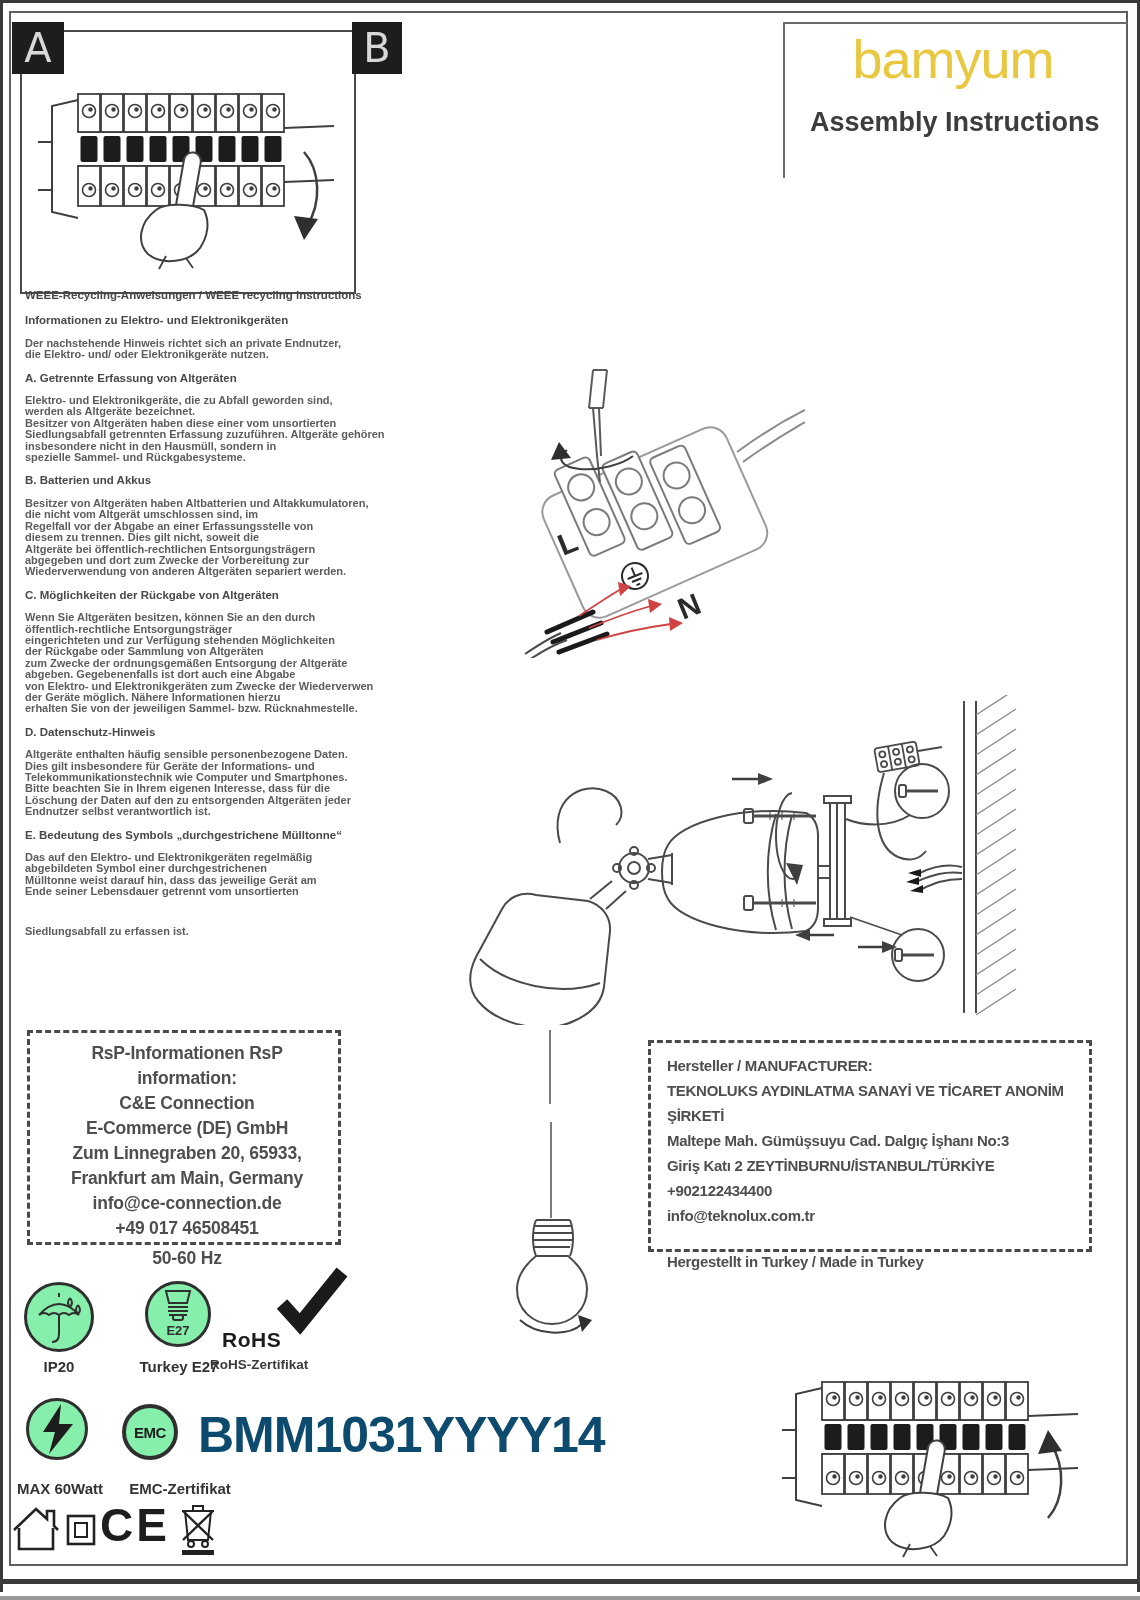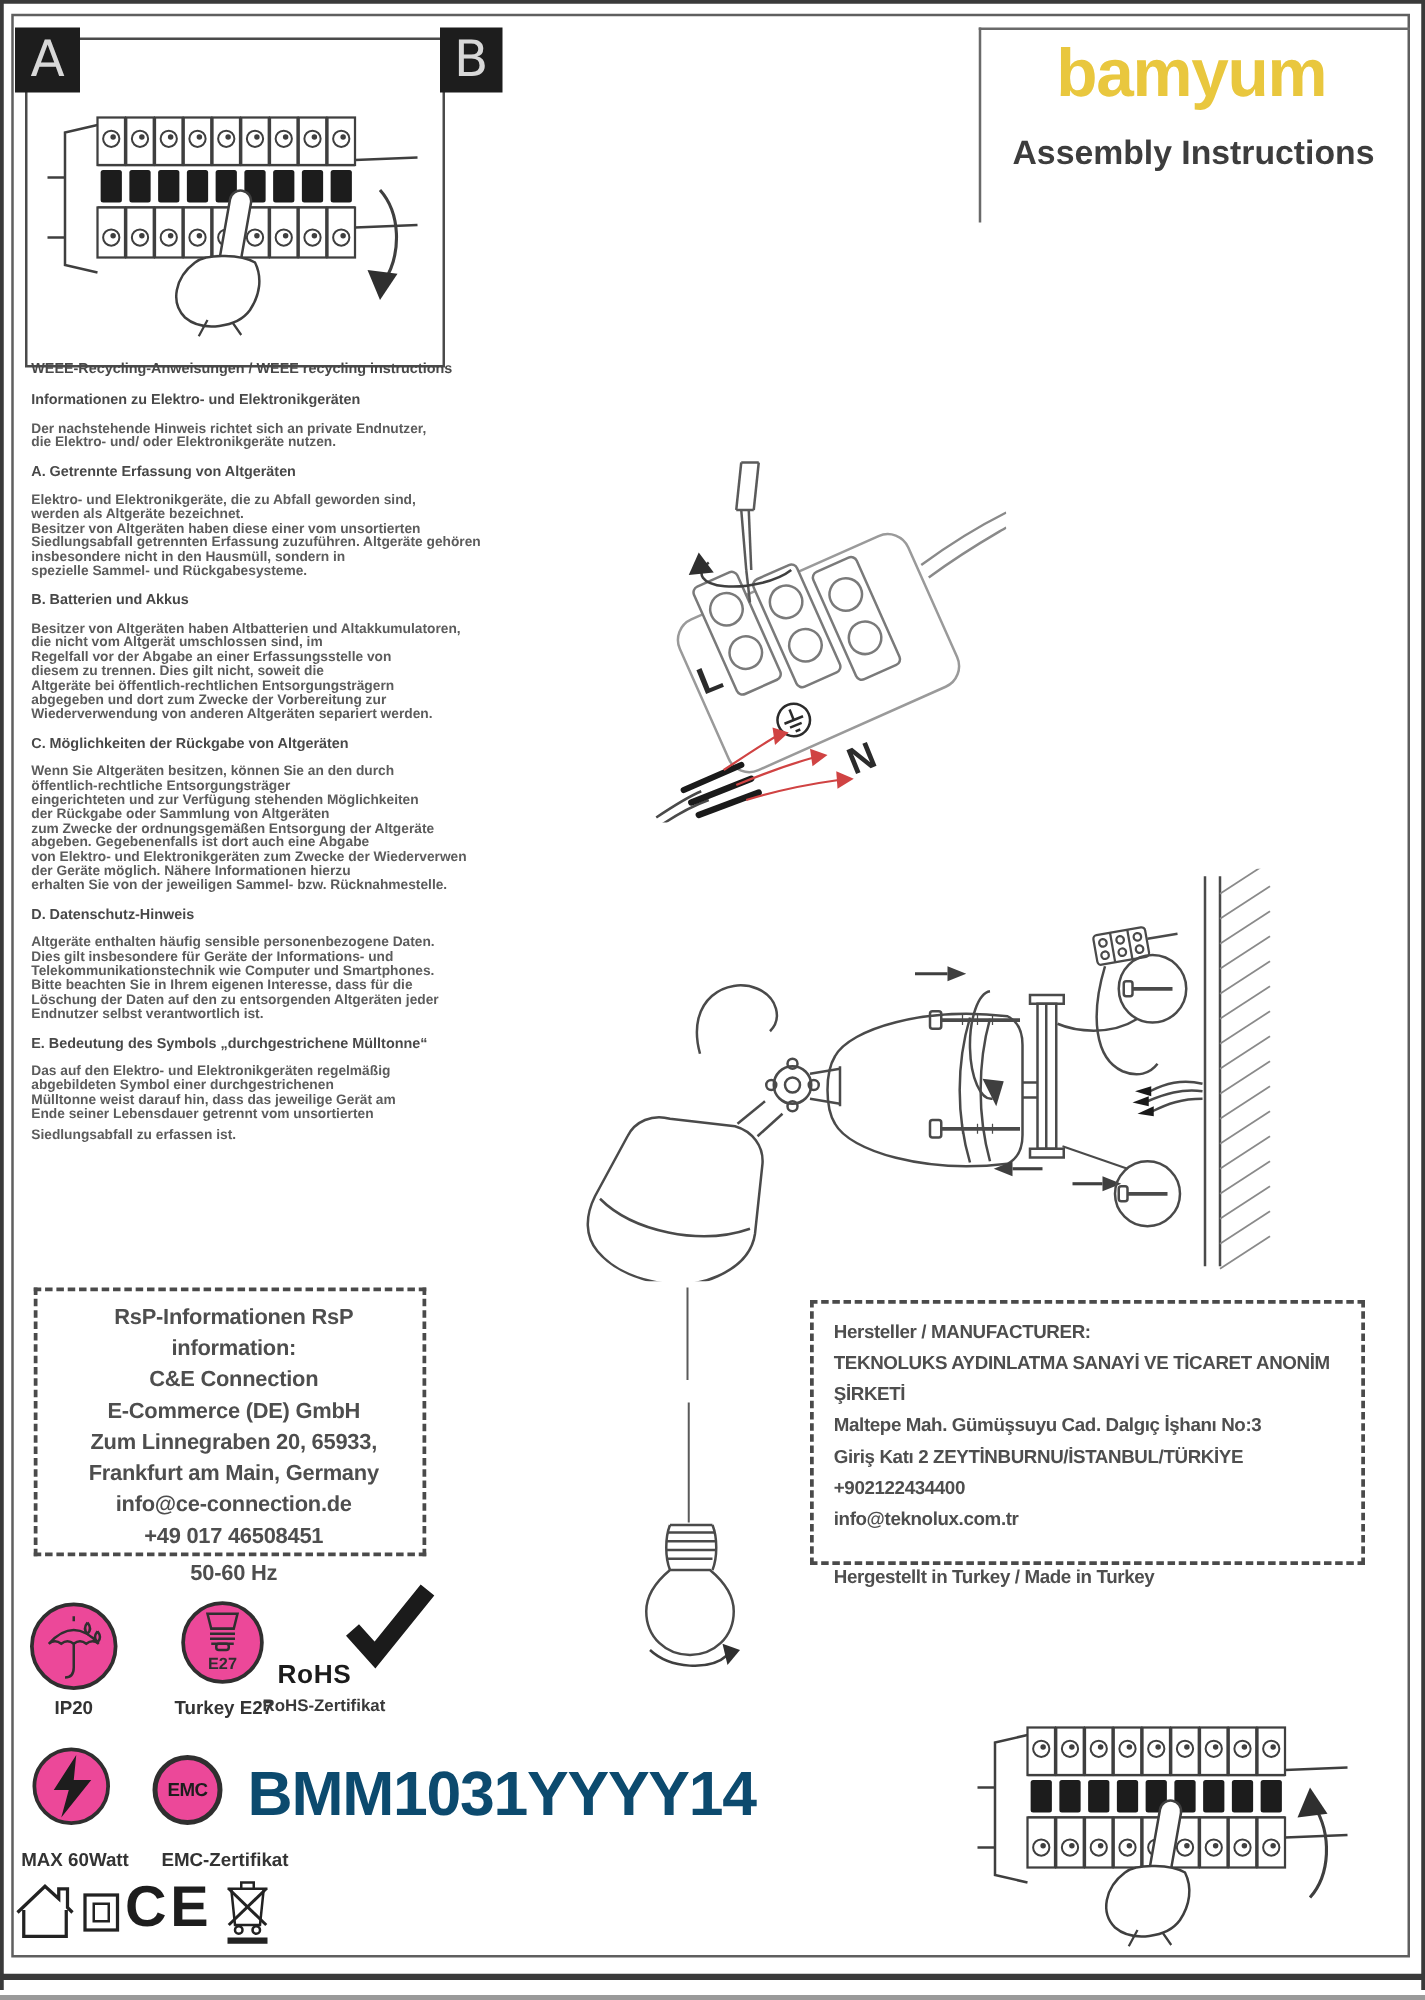--- a/index.html
+++ b/index.html
@@ -14,36 +14,36 @@
   .bottom-heavy{left:0;top:1579px;width:100%;height:5px;background:#3a3a3a;}
   .bottom-edge{left:0;top:1596px;width:100%;height:4px;background:#9a9a9a;}
   .hdr-box{left:783px;top:22px;width:343px;height:154px;border-left:2px solid #6a6a6a;border-top:2px solid #6a6a6a;}
   
   .tag{background:#1d1d1d;color:#d8d8d8;display:flex;align-items:center;justify-content:center;
        font-size:40px;font-weight:400;font-family:"DejaVu Sans",sans-serif;}
   .tag-a{left:12px;top:22px;width:52px;height:52px;}
   .tag-b{left:352px;top:22px;width:50px;height:52px;}
   .panel-a{left:20px;top:30px;width:332px;height:260px;border:2.5px solid #4a4a4a;background:#fff;}
   
-  .brand{left:826px;top:28px;width:254px;text-align:center;font-size:54px;font-weight:700;
+  .brand{left:826px;top:28px;width:254px;text-align:center;font-size:54px;font-weight:400;
          color:#e9c73e;letter-spacing:-1px;}
   .hdr-titles{left:810px;top:106px;width:300px;font-size:27px;font-weight:700;color:#3d3d3d;line-height:33px;}
   
   .weee{left:25px;top:290px;width:432px;color:#5c5c5c;font-size:11px;line-height:11.4px;font-weight:700;}
   .weee .t{font-size:11.5px;color:#484848;margin:0 0 14px 0;}
   .weee h4{font-size:11.5px;color:#484848;margin:12px 0 11px 0;}
   .weee p{margin:0;white-space:pre-line;}
   
   .dashbox{border:3px dashed #4a4a4a;box-sizing:border-box;background:#fff;font-weight:700;color:#4e4e4e;}
   .rsp{left:27px;top:1030px;width:314px;height:215px;padding:8px 8px 0 14px;font-size:17.5px;line-height:25px;letter-spacing:-0.2px;text-align:center;}
   .rsp .freq{margin-top:5px;}
   .mfr{left:648px;top:1040px;width:444px;height:212px;padding:10px 6px 0 16px;font-size:15px;line-height:25px;letter-spacing:-0.3px;}
   .mfr .made{margin-top:21px;}
   
-  .circ{border:3px solid #2f2f2f;border-radius:50%;display:flex;align-items:center;justify-content:center;background:#ec4899;box-sizing:border-box;}
+  .circ{border:3px solid #2f2f2f;border-radius:50%;display:flex;align-items:center;justify-content:center;background:#86efac;box-sizing:border-box;}
   .iplab{font-size:15px;font-weight:800;color:#333;text-align:center;}
   .rohs-title{left:222px;top:1328px;font-size:21px;font-weight:800;color:#1b1b1b;letter-spacing:0.5px;}
   .rohs-sub{left:210px;top:1357px;font-size:13.5px;font-weight:700;color:#3a3a3a;}
   .emc-txt{font-size:15px;font-weight:800;color:#1d1d1d;letter-spacing:-0.5px;}
   .model{left:198px;top:1406px;font-size:50px;font-weight:700;color:#0c4a6e;letter-spacing:-1px;}
   .ce{left:100px;top:1498px;font-size:46px;font-weight:700;color:#1d1d1d;letter-spacing:3px;}
   svg{display:block;}
 </style>
 </head>
 <body>
@@ -157,21 +157,21 @@
  Bitte beachten Sie in Ihrem eigenen Interesse, dass für die
 Löschung der Daten auf den zu entsorgenden Altgeräten jeder
 Endnutzer selbst verantwortlich ist.</p>
 
     <h4>E. Bedeutung des Symbols „durchgestrichene Mülltonne“</h4>
     <p>Das auf den Elektro- und Elektronikgeräten regelmäßig
  abgebildeten Symbol einer durchgestrichenen
 Mülltonne weist darauf hin, dass das jeweilige Gerät am
 Ende seiner Lebensdauer getrennt vom unsortierten</p>
 
-    <p style="margin-top:5px">Siedlungsabfall zu erfassen ist.</p>
+    <p style="margin-top:28px">Siedlungsabfall zu erfassen ist.</p>
   </div>
 
   <svg class="abs" style="left:505px;top:368px" width="300" height="290" viewBox="0 0 300 290">
     <g transform="rotate(-24 150 150)">
       <rect x="48" y="88" width="200" height="132" rx="18" fill="#fff" stroke="#9a9a9a" stroke-width="2"></rect>
       <g fill="#fff" stroke="#7a7a7a" stroke-width="2">
         <rect x="76" y="66" width="38" height="94" rx="5"></rect>
         <rect x="122" y="80" width="38" height="94" rx="5"></rect>
         <rect x="168" y="94" width="38" height="94" rx="5"></rect>
         <circle cx="95" cy="92" r="13"></circle>

